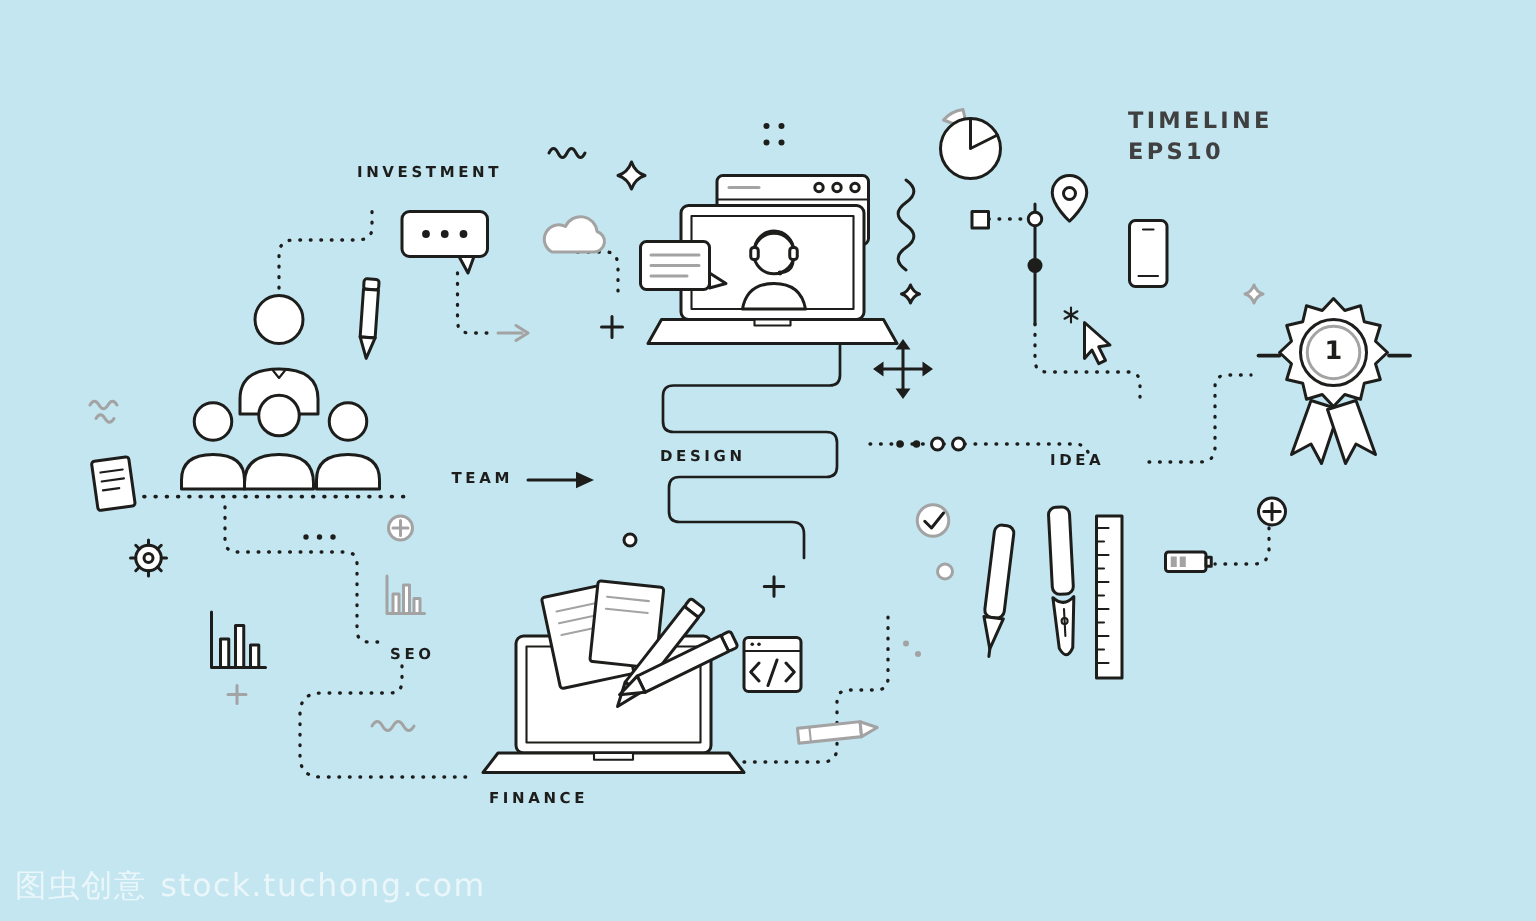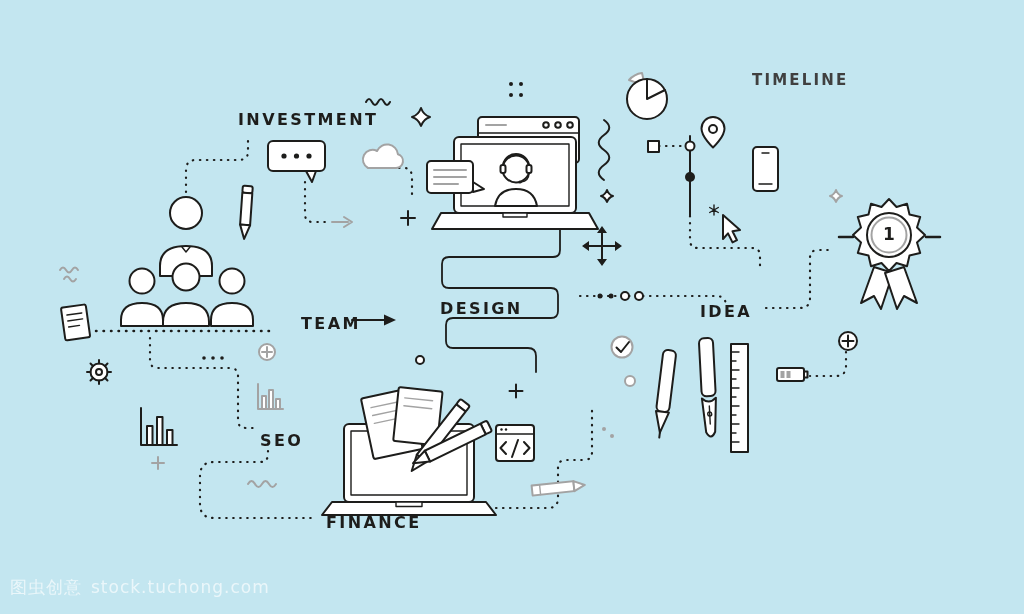--- a/index.html
+++ b/index.html
@@ -9,26 +9,26 @@
   
   .k{fill:none;stroke:#1d1d1b;stroke-width:2;stroke-linecap:round;stroke-linejoin:round}
   .kf{fill:#ffffff;stroke:#1d1d1b;stroke-width:2;stroke-linecap:round;stroke-linejoin:round}
   .g{fill:none;stroke:#a3a3a3;stroke-width:2;stroke-linecap:round;stroke-linejoin:round}
   .gf{fill:#ffffff;stroke:#a3a3a3;stroke-width:2;stroke-linecap:round;stroke-linejoin:round}
   .dot{fill:#1d1d1b;stroke:none}
   .dotg{fill:#a3a3a3;stroke:none}
   .thin{stroke-width:1.4}
   .dd{stroke-dasharray:0.5 6.5;stroke-width:2.2}
   
-  .label{position:absolute;font-size:16px;font-weight:bold;letter-spacing:2.4px;color:#1d1d1b;white-space:nowrap}
+  .label{position:absolute;font-size:10px;font-weight:bold;letter-spacing:2.4px;color:#1d1d1b;white-space:nowrap}
   .title-block{position:absolute;left:752px;top:70px;color:#404040}
   .title-line{font-size:15px;font-weight:bold;letter-spacing:2.2px;line-height:21px}
   .badge-num{position:absolute;left:874px;top:224px;width:30px;text-align:center;
              font-size:17px;font-weight:600;color:#1d1d1b}
-  .watermark{position:absolute;left:10px;top:576px;font-size:17px;color:rgba(255,255,255,0.65);
+  .watermark{position:absolute;left:10px;top:576px;font-size:21px;color:rgba(255,255,255,0.65);
              letter-spacing:1px;white-space:nowrap}
   .watermark .brand{margin-right:9px}
 </style>
 </head>
 <body>
 
 <div class="stage">
 
 <svg width="1024" height="614" viewBox="0 0 1024 614">
 
@@ -316,25 +316,26 @@
     <path class="g thin" d="M 540,483 V 493"></path>
     <path class="gf" d="M 574,483 l 11,5 l -11,5 z"></path>
   </g>
 
 </svg>
 
 <div class="label" style="left:238px;top:110px">INVESTMENT</div>
 <div class="label" style="left:301px;top:314px">TEAM</div>
 <div class="label" style="left:440px;top:299px">DESIGN</div>
 <div class="label" style="left:260px;top:431px">SEO</div>
-<div class="label" style="left:326px;top:513px">FINANCE</div>
+<div class="label" style="left:326px;top:527px">FINANCE</div>
 <div class="label" style="left:700px;top:302px">IDEA</div>
 
 <div class="title-block">
   <div class="title-line">TIMELINE</div>
+  <div class="title-line">EPS10</div>
 </div>
 
 <div class="badge-num">1</div>
 
 <div class="watermark">
   <span class="brand">图虫创意</span><span>stock.tuchong.com</span>
 </div>
 
 </div>
 

